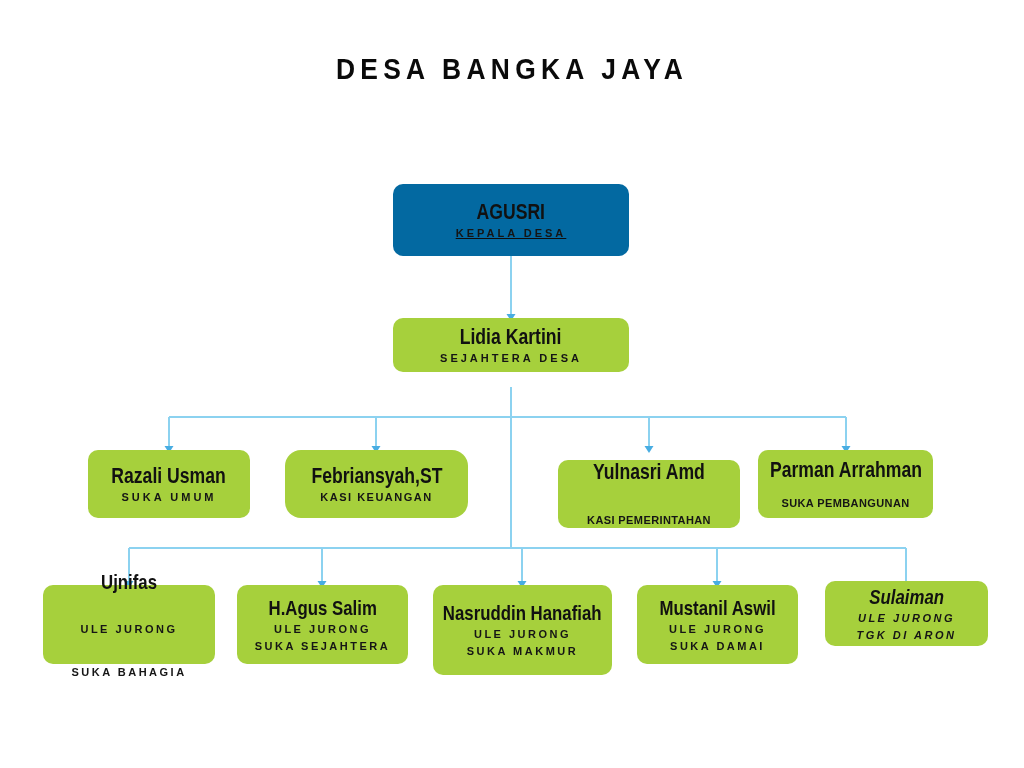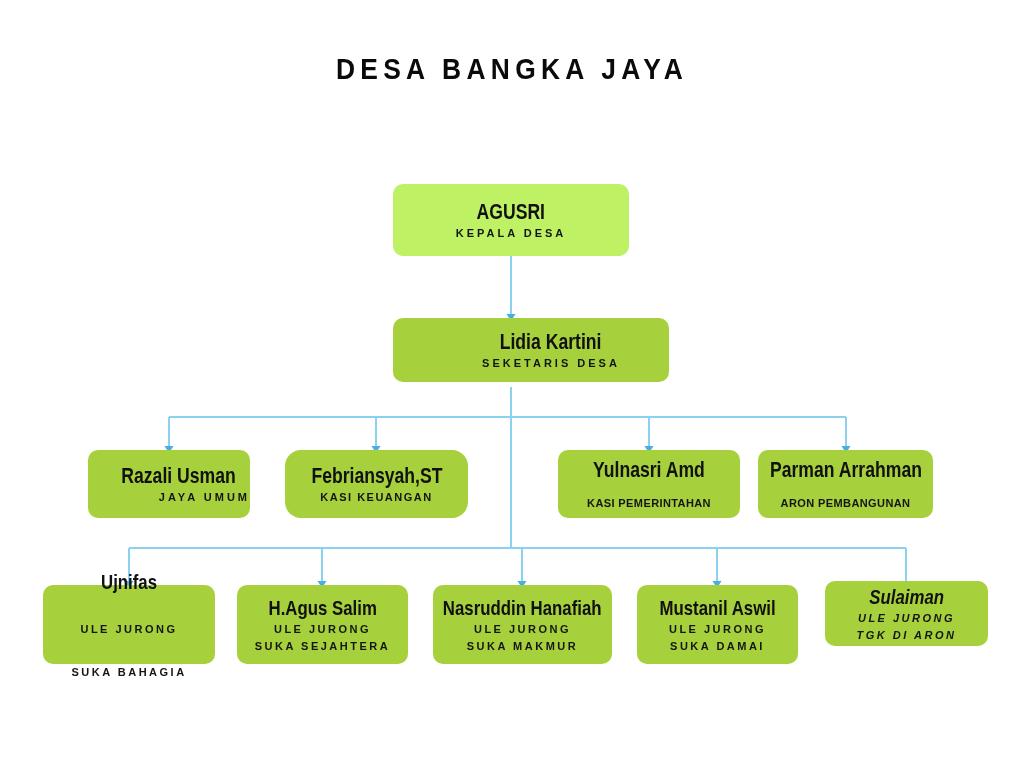--- a/index.html
+++ b/index.html
@@ -48,21 +48,21 @@
     position: absolute;
     z-index: 3;
     border-radius: 10px;
     display: flex;
     flex-direction: column;
     align-items: center;
     justify-content: center;
     text-align: center;
     gap: 2px;
   }
-  .node.orange { background: #bef264; }
+  .node.orange { background: #0369a1; text-decoration: underline; }
   .node.green  { background: #a6d03c; }
 
   .node .name {
     font-weight: 700;
     font-size: 22px;
     line-height: 24px;
     color: #111111;
     white-space: nowrap;
   }
   .node .name > span {
@@ -121,53 +121,53 @@
 
   <div class="chart-title">
     <span class="tline"><span>DESA BANGKA JAYA</span></span>
   </div>
 
   <div class="node orange" style="left:393px; top:184px; width:236px; height:72px;">
     <div class="name"><span>AGUSRI</span></div>
     <div class="role">KEPALA DESA</div>
   </div>
 
-  <div class="node green" style="left:393px; top:318px; width:236px; height:64px;padding-left:40px;">
+  <div class="node green" style="left:393px; top:318px; width:236px; height:54px;">
     <div class="name"><span>Lidia Kartini</span></div>
-    <div class="role">SEKETARIS DESA</div>
+    <div class="role">SEJAHTERA DESA</div>
   </div>
 
-  <div class="node green" style="left:88px; top:450px; width:162px; height:68px;align-items:flex-end;">
+  <div class="node green" style="left:88px; top:450px; width:162px; height:68px;">
     <div class="name"><span>Razali Usman</span></div>
-    <div class="role">JAYA UMUM</div>
+    <div class="role">SUKA UMUM</div>
   </div>
   <div class="node green" style="left:285px; top:450px; width:183px; height:68px;border-radius:16px;">
     <div class="name"><span>Febriansyah,ST</span></div>
     <div class="role ls-med">KASI KEUANGAN</div>
   </div>
-  <div class="node green" style="left:558px; top:450px; width:182px; height:68px;">
+  <div class="node green" style="left:558px; top:460px; width:182px; height:68px;justify-content:space-between;">
     <div class="name"><span>Yulnasri Amd</span></div>
     <div class="role ls-tight">KASI PEMERINTAHAN</div>
   </div>
   <div class="node green" style="left:758px; top:450px; width:175px; height:68px;">
     <div class="name"><span>Parman Arrahman</span></div>
-    <div class="role ls-tight">ARON PEMBANGUNAN</div>
+    <div class="role ls-tight">SUKA PEMBANGUNAN</div>
   </div>
 
   <div class="node green lvl4" style="left:43px; top:585px; width:172px; height:79px;gap:28px;">
     <div class="name"><span>Ujnifas</span></div>
     <div class="role ls-wide">ULE JURONG</div>
     <div class="role ls-wide">SUKA BAHAGIA</div>
   </div>
   <div class="node green lvl4" style="left:237px; top:585px; width:171px; height:79px;">
     <div class="name"><span>H.Agus Salim</span></div>
     <div class="role ls-wide">ULE JURONG</div>
     <div class="role ls-wide">SUKA SEJAHTERA</div>
   </div>
-  <div class="node green lvl4" style="left:433px; top:585px; width:179px; height:79px;">
+  <div class="node green lvl4" style="left:433px; top:585px; width:179px; height:90px;">
     <div class="name"><span>Nasruddin Hanafiah</span></div>
     <div class="role ls-wide">ULE JURONG</div>
     <div class="role ls-wide">SUKA MAKMUR</div>
   </div>
   <div class="node green lvl4" style="left:637px; top:585px; width:161px; height:79px;">
     <div class="name"><span>Mustanil Aswil</span></div>
     <div class="role ls-wide">ULE JURONG</div>
     <div class="role ls-wide">SUKA DAMAI</div>
   </div>
   <div class="node green lvl4" style="left:825px; top:581px; width:163px; height:65px;font-style:italic;">

